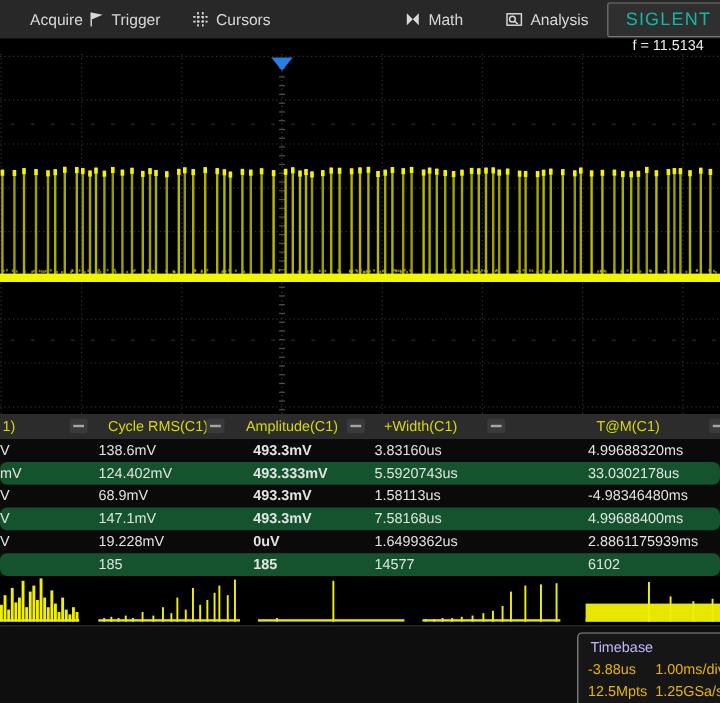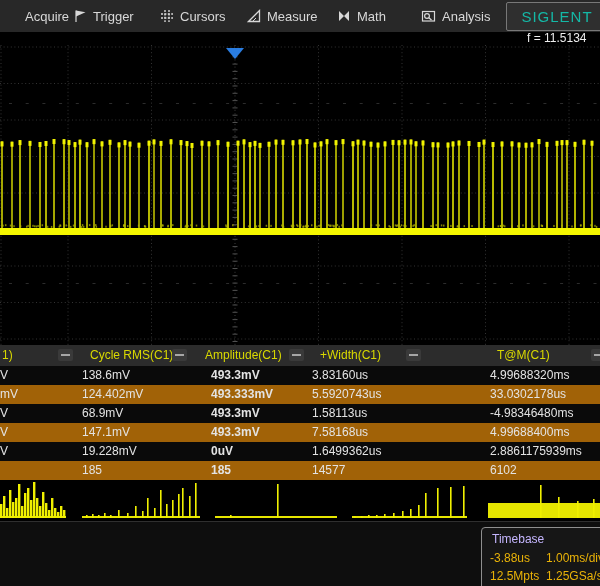--- a/index.html
+++ b/index.html
@@ -17,21 +17,21 @@
                 font-size:12px;color:#eee;white-space:nowrap;overflow:hidden;}
   
   .gridarea{position:absolute;left:0;top:45px;width:600px;height:300px;background:#000;}
   
   .mtable{position:absolute;left:0;top:345px;width:600px;height:135px;background:#101010;font-size:12px;}
   .mhead{position:absolute;left:0;top:0;width:600px;height:21px;background:#2c2c2c;line-height:21px;}
   .mhead .hcell{position:absolute;color:#d9d900;white-space:nowrap;}
   .minus-btn{position:absolute;top:4px;width:15px;height:12px;background:#3a3a3a;border-radius:2px;}
   .minus-btn::after{content:"";position:absolute;left:3px;top:5px;width:9px;height:2px;background:#a6a6a6;}
   .trow{position:absolute;left:0;width:600px;height:19px;line-height:19px;}
-  .trow.dark{background:#0a0a0a;} .trow.lite{background:#a16207;}
+  .trow.dark{background:#0a0a0a;} .trow.lite{background:#14532d;border-radius:6px;}
   .trow .cell{position:absolute;top:0;color:#e3e3e3;white-space:nowrap;}
   .cellc1{left:0;} .cellc2{left:82px;} .cellc3{left:211px;font-weight:bold;} .cellc4{left:312px;} .cellc5{left:490px;text-align:right;}
   
   .histstrip{position:absolute;left:0;top:480px;width:600px;height:41px;background:#000;}
   .bottombar{position:absolute;left:0;top:521px;width:600px;height:65px;background:#0e0e0e;border-top:1px solid #2f2f2f;}
   
   .tb-panel{position:absolute;left:481px;top:527px;width:130px;height:70px;background:#161616;
             border:1px solid #8f8f8f;border-radius:4px 0 0 0;}
   .tb-title{position:absolute;left:10px;top:4px;font-size:12px;color:#c4b5fd;}
   .tb-val{position:absolute;font-size:12px;color:#eab308;white-space:nowrap;}
@@ -59,29 +59,20 @@
     <div class="menu-item" style="left:160px">
       <span>
         <svg width="14" height="14" viewBox="0 0 14 14" stroke="#d8d8d8" stroke-width="1.4" stroke-dasharray="2,1.4">
           <line x1="5" y1="1" x2="5" y2="13"></line>
             <line x1="9" y1="1" x2="9" y2="13"></line>
           <line x1="1" y1="5" x2="13" y2="5"></line>
             <line x1="1" y1="9" x2="13" y2="9"></line>
           </svg>
       </span>
       <span>Cursors</span>
-    </div>
-    <div class="menu-item" style="left:247px">
-      <span>
-        <svg width="14" height="14" viewBox="0 0 14 14">
-            <path d="M1.5 12.5 L12.5 12.5 L12.5 1.5 Z" fill="none" stroke="#d8d8d8" stroke-width="1.3"></path>
-            <line x1="6" y1="12" x2="9" y2="9" stroke="#d8d8d8" stroke-width="1"></line>
-          </svg>
-      </span>
-      <span>Measure</span>
     </div>
     <div class="menu-item" style="left:337px">
       <span>
         <svg width="14" height="14" viewBox="0 0 14 14">
             <path d="M2 2 L2 12 L7 7 Z M12 2 L12 12 L7 7 Z" fill="#d8d8d8"></path>
           </svg>
       </span>
       <span>Math</span>
     </div>
     <div class="menu-item" style="left:421px">

